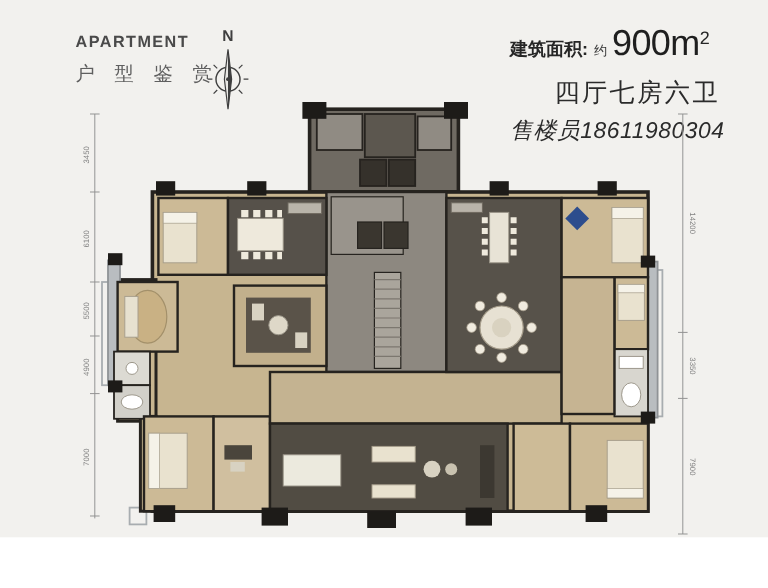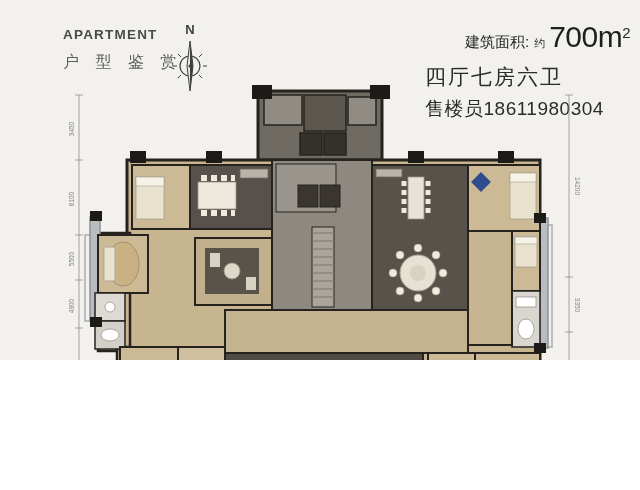--- a/index.html
+++ b/index.html
@@ -1,35 +1,35 @@
 <!DOCTYPE html>
 <html><head>
 <meta charset="utf-8">
 <style>
   html,body{margin:0;padding:0;}
   .stage{
-    position:relative;width:640px;height:360px;background:#f2f1ee;
+    position:relative;width:640px;height:448px;background:#f2f1ee;
     overflow:hidden;font-family:"Liberation Sans",sans-serif;
   }
   
   .brand{position:absolute;left:63px;top:26px;color:#4a4a4a;}
   .brand .en{font-size:13.5px;font-weight:600;letter-spacing:1.2px;line-height:1.4;}
   .brand .cn{margin-top:7px;font-size:16px;letter-spacing:6px;color:#5f5f5f;}
   
   .compass{position:absolute;left:168px;top:22px;width:44px;text-align:center;color:#3f3f3f;}
   .compass .n{font-size:13px;font-weight:600;}
   
   .info{position:absolute;left:425px;top:20px;width:212px;color:#262626;}
   .info .row1{display:flex;align-items:baseline;white-space:nowrap;}
-  .info .area-label{font-size:15px;font-weight:400;margin-left:40px;}
+  .info .area-label{font-size:15px;font-weight:700;}
   .info .area-approx{font-size:11px;margin:0 4px 0 5px;color:#333;}
   .info .area-value{font-size:30px;font-weight:400;letter-spacing:-0.5px;color:#1f1f1f;}
   .info .area-sup{font-size:15px;vertical-align:top;position:relative;top:-9px;}
-  .info .row2{margin-top:9px;font-size:21px;font-weight:500;letter-spacing:2px;color:#2b2b2b;}
-  .info .row3{margin-top:5px;font-size:19px;color:#2b2b2b;letter-spacing:0.5px;}
+  .info .row2{margin-top:9px;font-size:21px;font-weight:500;letter-spacing:2px;color:#2b2b2b;text-align:center;}
+  .info .row3{margin-top:5px;font-size:19px;color:#2b2b2b;letter-spacing:0.5px;font-style:italic;}
   
   .plan{position:absolute;left:60px;top:85px;}
   
   .wm{position:absolute;left:486px;top:444px;display:flex;align-items:center;gap:3px;
       color:#c7c7c4;transform:skewX(-8deg);}
   .wm .txt{font-size:17px;font-weight:700;font-style:italic;letter-spacing:1px;}
 </style>
 </head>
 <body>
 
@@ -58,21 +58,21 @@
       <path d="M22 4 L25 29 L22 54 L19 29 Z" fill="#e9e8e5" stroke="#3f3f3f" stroke-width="1"></path>
       <path d="M22 4 L25 29 L22 54 Z" fill="#3f3f3f"></path>
       <circle cx="22" cy="29" r="1.6" fill="#3f3f3f"></circle>
     </svg>
   </div>
 
   <div class="info">
     <div class="row1">
       <span class="area-label">建筑面积:</span>
       <span class="area-approx">约</span>
-      <span class="area-value">700m</span>
+      <span class="area-value">900m</span>
       <span class="area-sup">2</span>
     </div>
     <div class="row2">四厅七房六卫</div>
     <div class="row3">售楼员18611980304</div>
   </div>
 
   <svg class="plan" width="530" height="395" viewBox="0 0 530 395">
 
     <g>
 

